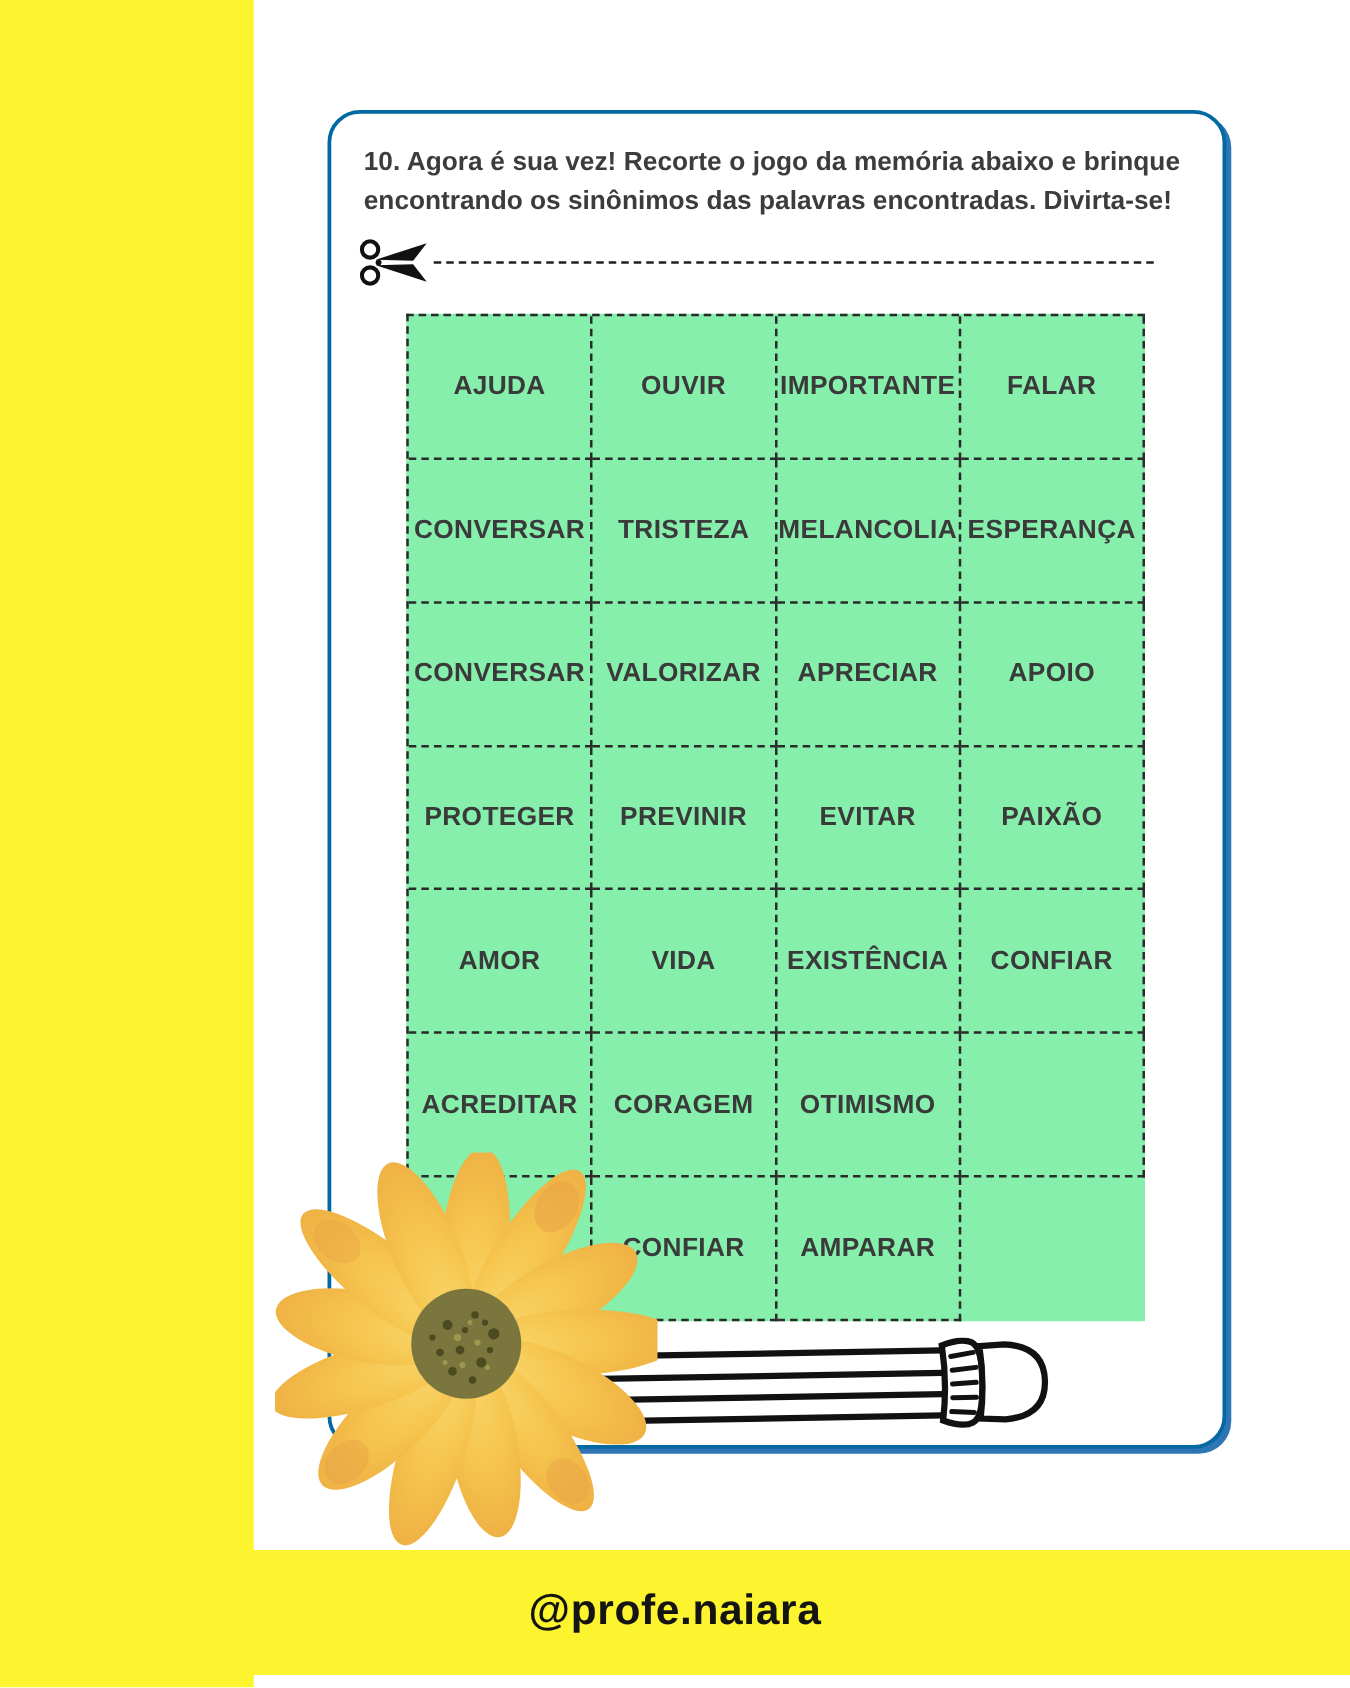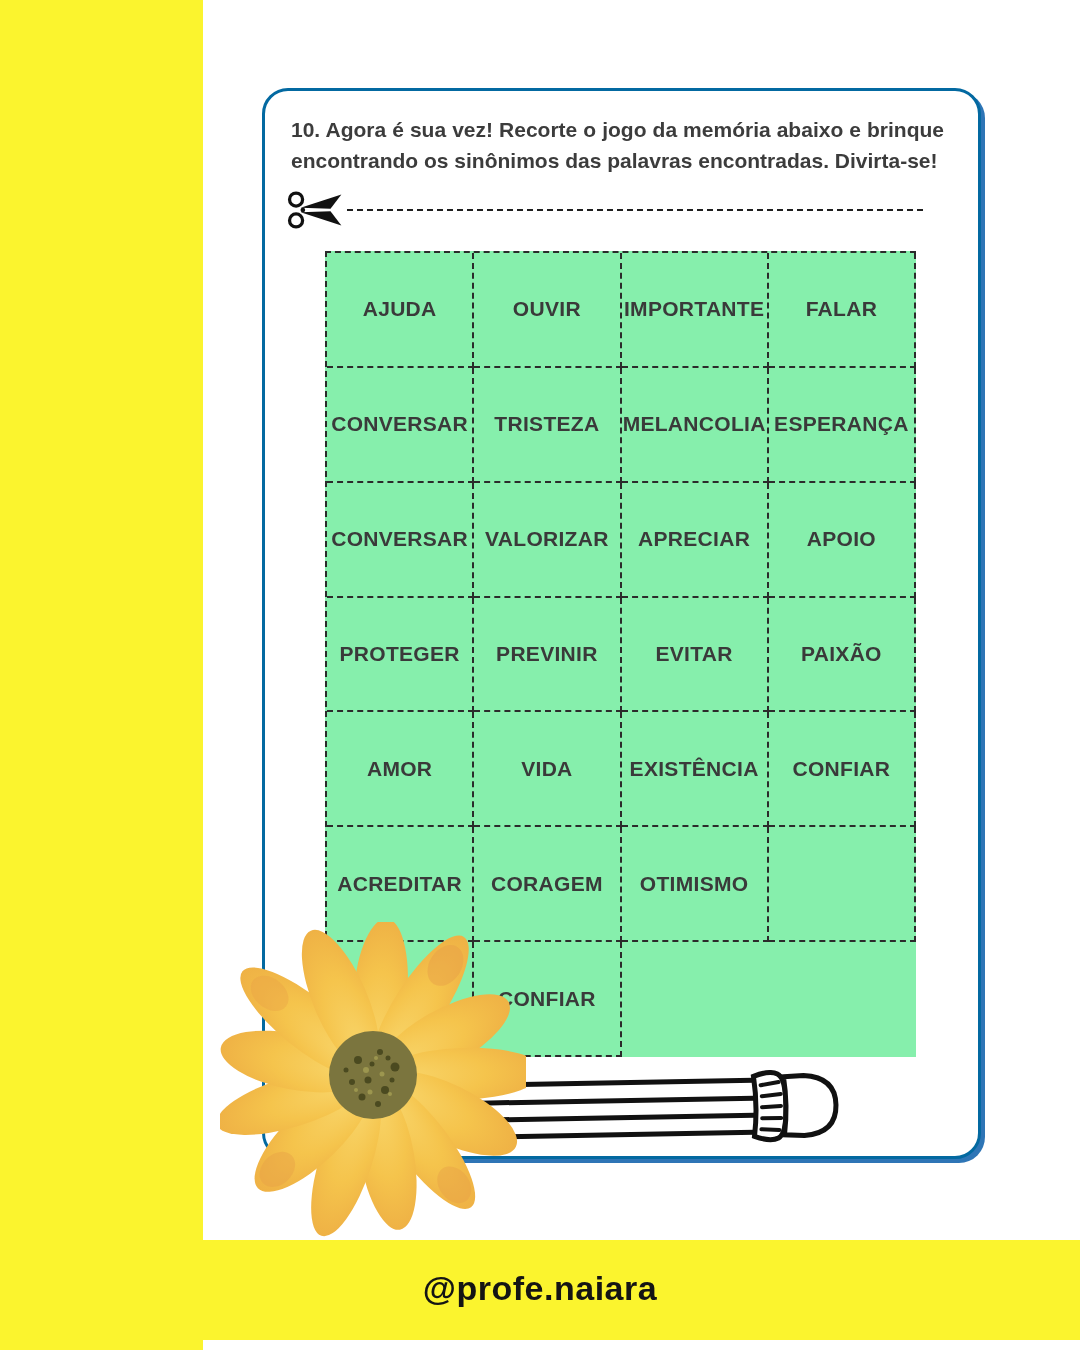--- a/index.html
+++ b/index.html
@@ -119,20 +119,21 @@
       <div class="cell">AMOR</div>
       <div class="cell">VIDA</div>
       <div class="cell">EXISTÊNCIA</div>
       <div class="cell">CONFIAR</div>
       <div class="cell">ACREDITAR</div>
       <div class="cell">CORAGEM</div>
       <div class="cell">OTIMISMO</div>
       <div class="cell"></div>
       <div class="cell">AMOR</div>
       <div class="cell">CONFIAR</div>
+      <div class="cell">AMPARAR</div>
     </div>
   </div>
 
   <svg class="pencil" viewBox="0 0 364 76" aria-hidden="true">
     <g transform="rotate(-1 182 38)" stroke="#111" fill="none" stroke-width="5" stroke-linecap="round">
       <line x1="2" y1="12" x2="276" y2="12"></line>
       <line x1="2" y1="30" x2="276" y2="30"></line>
       <line x1="2" y1="47" x2="276" y2="47"></line>
       <line x1="2" y1="64" x2="276" y2="64"></line>
       <path d="M276 8 Q292 2 300 6 Q308 10 308 38 Q308 66 300 70 Q292 74 276 68 Q280 38 276 8 Z" fill="#fff"></path>

